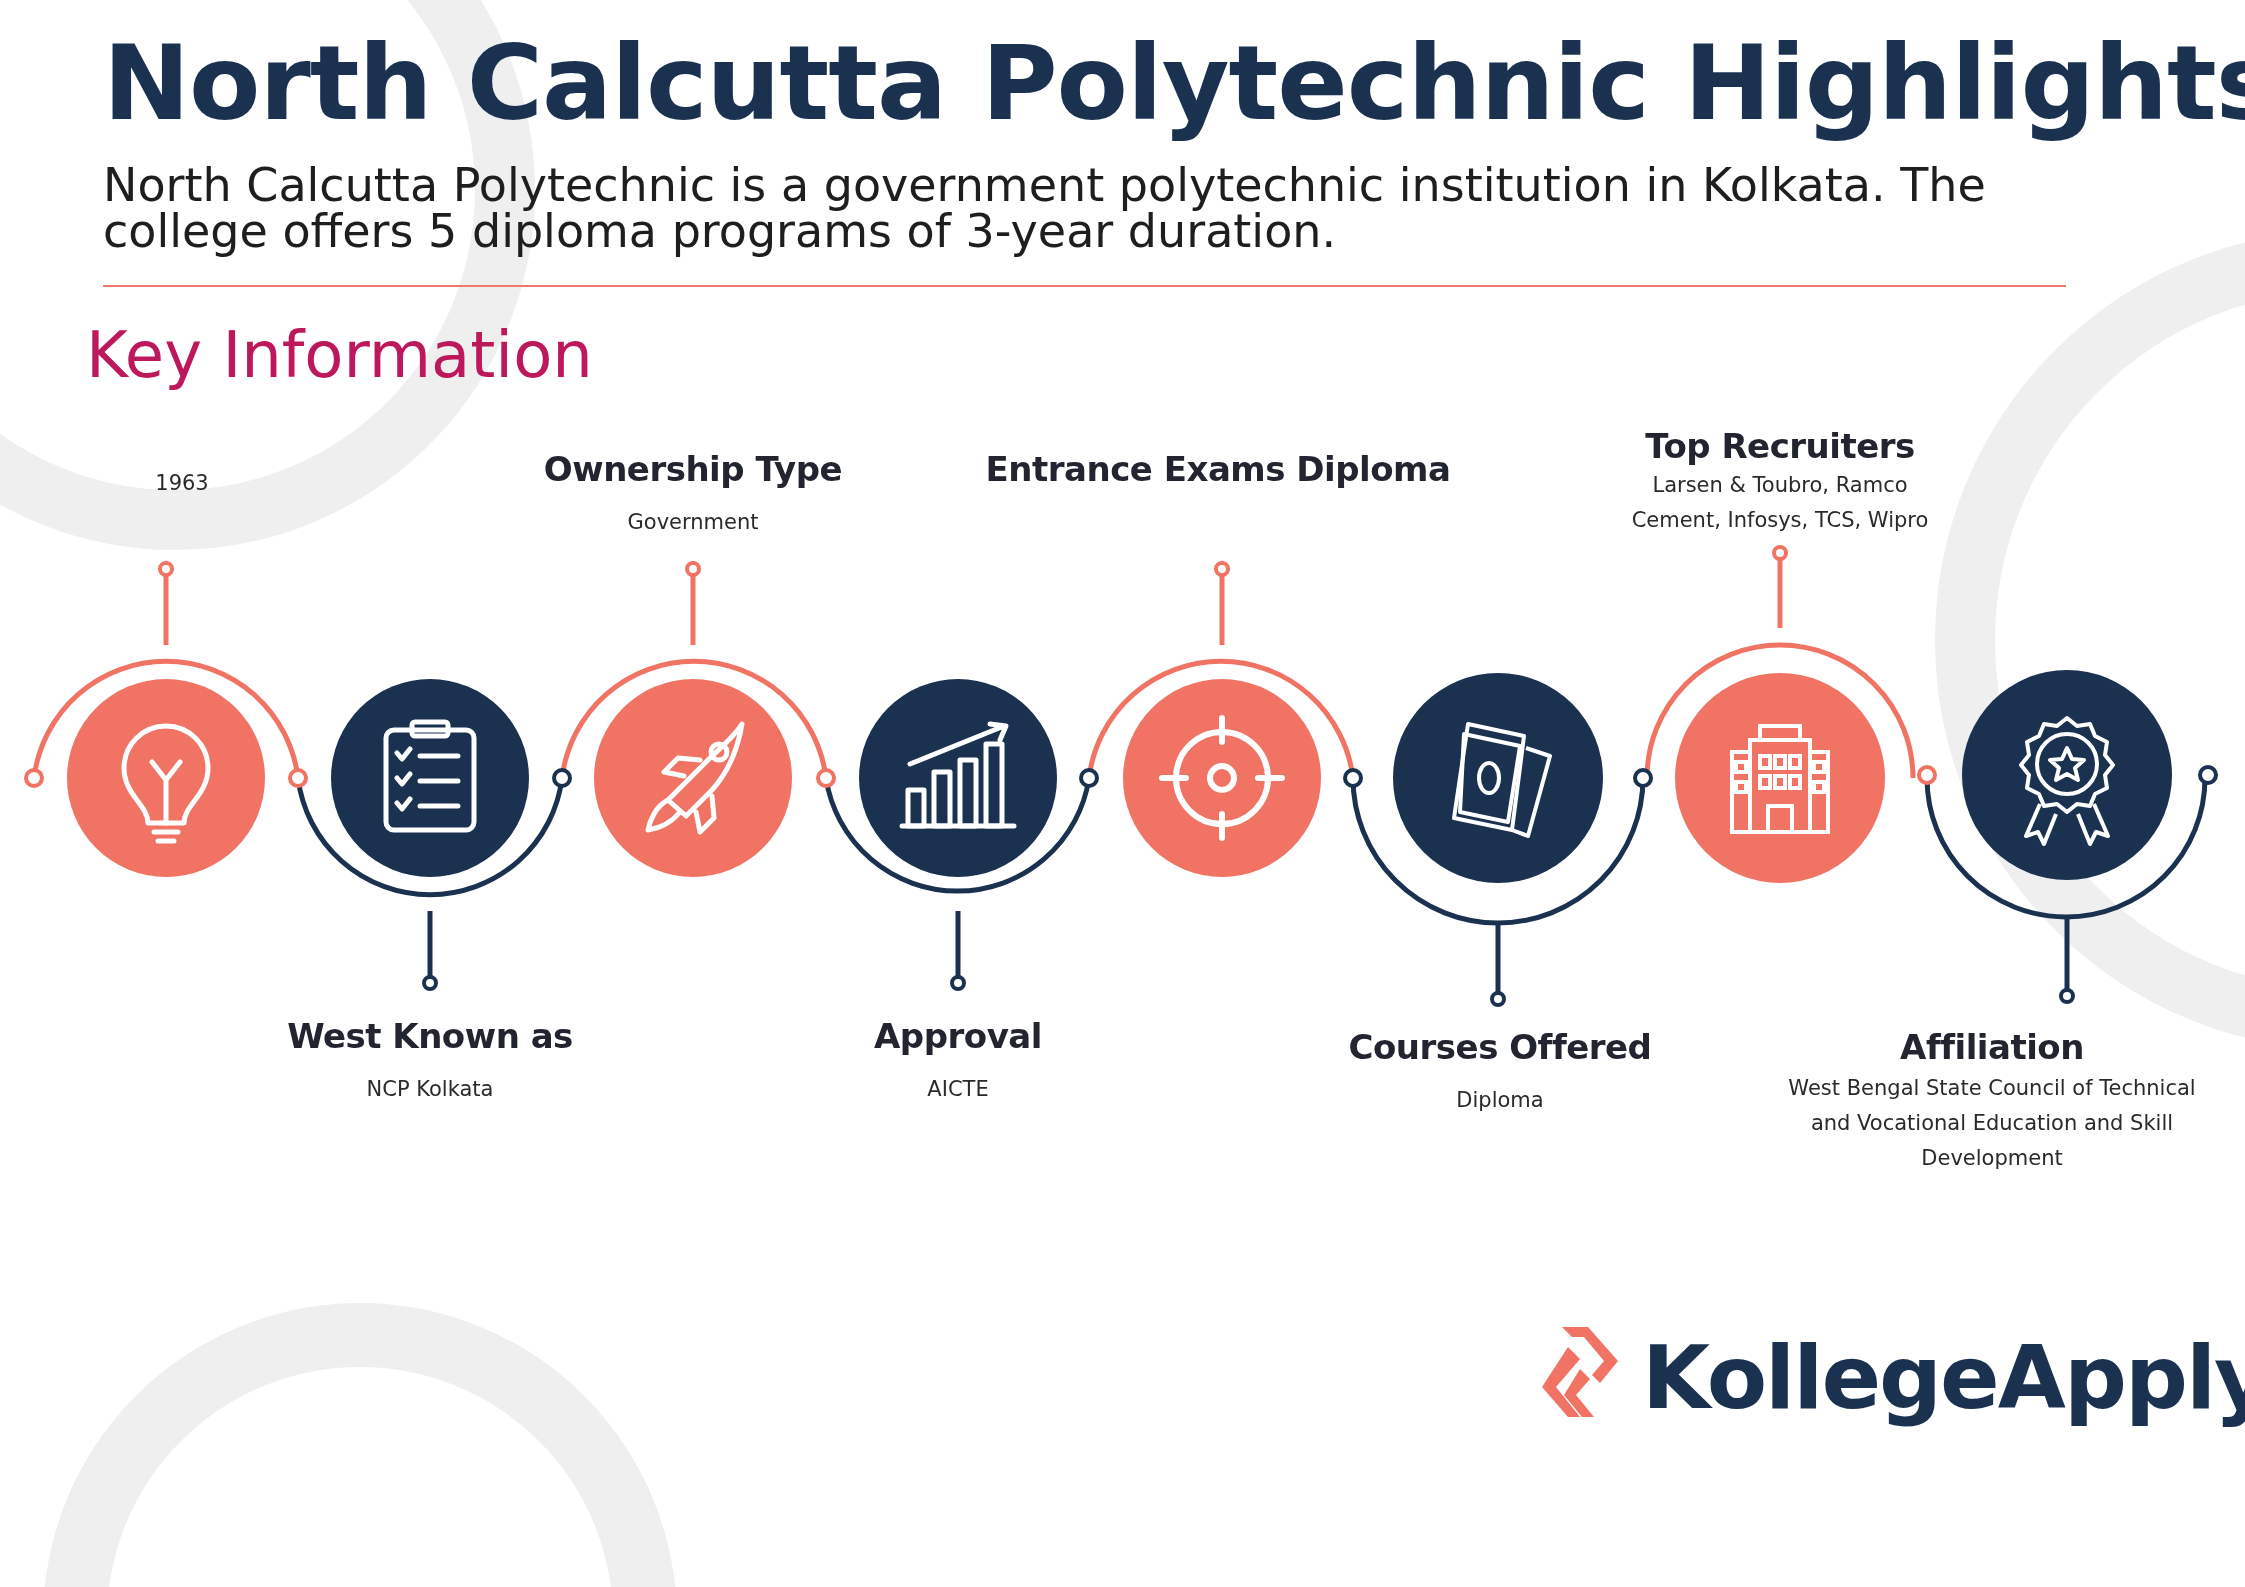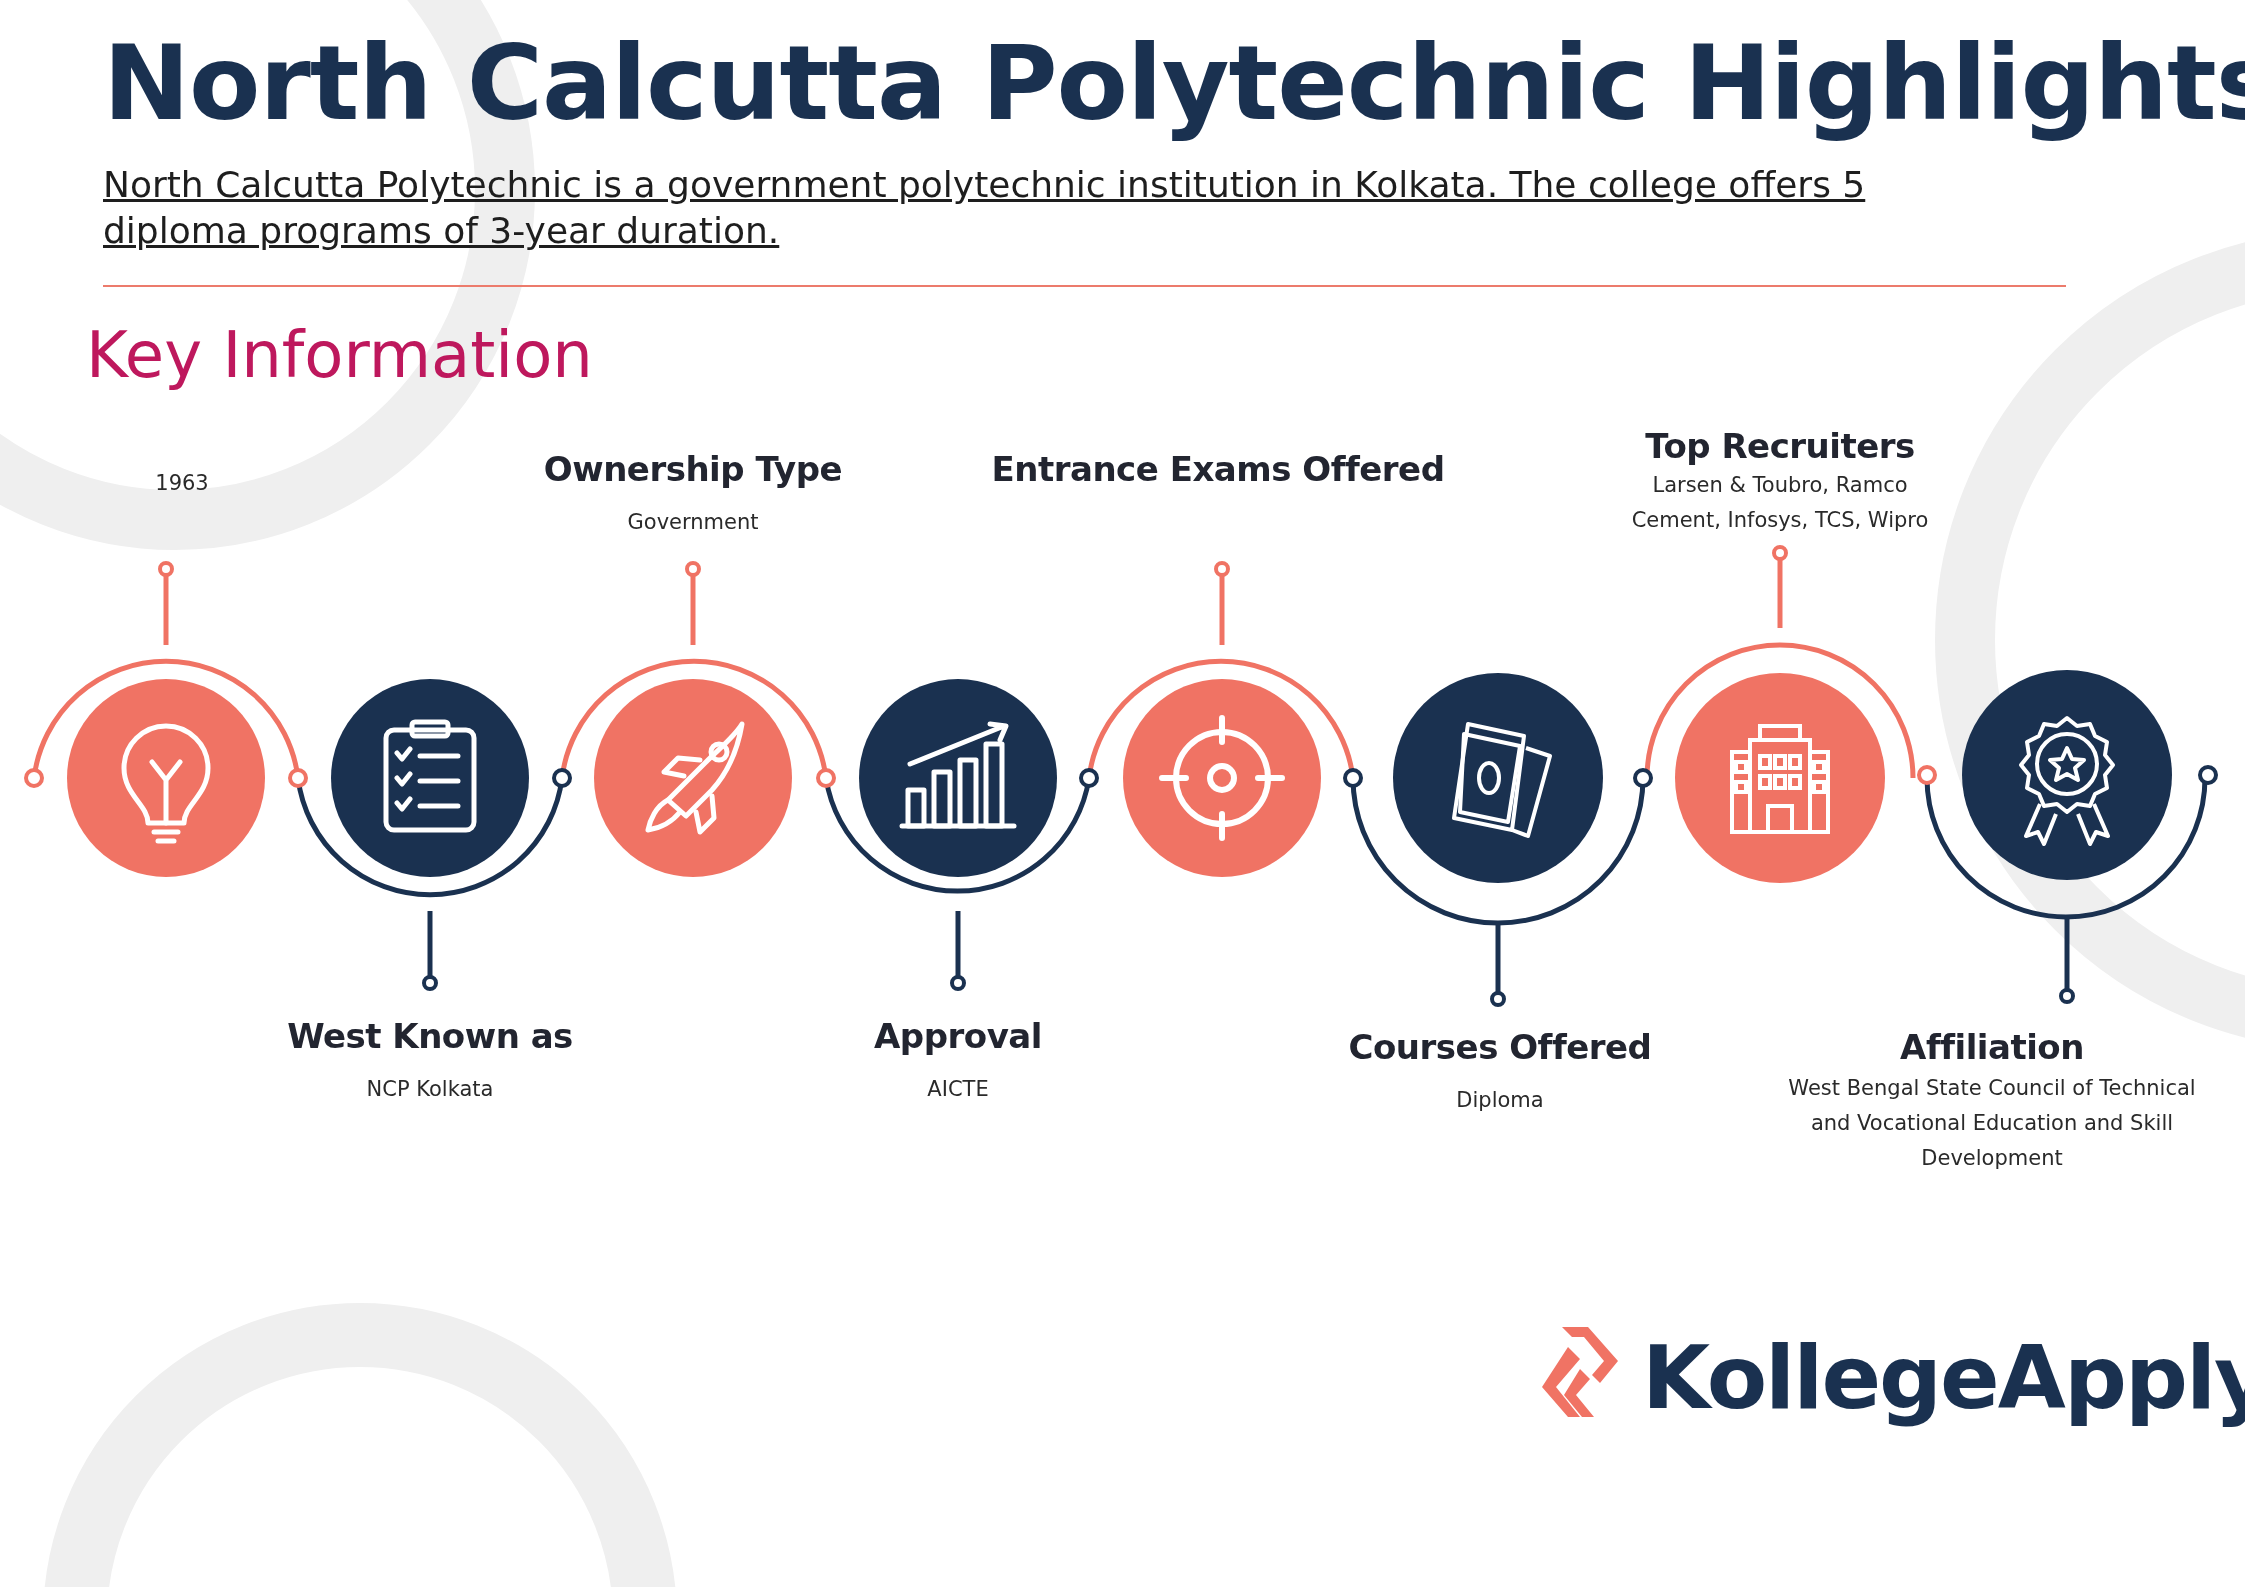--- a/index.html
+++ b/index.html
@@ -1,19 +1,19 @@
 <!DOCTYPE html>
 <html><head>
 <meta charset="utf-8">
 <style>
   html,body{margin:0;padding:0;}
   body{width:2245px;height:1587px;position:relative;overflow:hidden;background:#ffffff;font-family:"Liberation Sans",sans-serif;}
   .bg{position:absolute;left:0;top:0;width:2245px;height:1587px;}
   .title{position:absolute;left:103px;top:22px;font-size:104px;font-weight:700;color:#1a3150;letter-spacing:-1px;font-family:"DejaVu Sans",sans-serif;white-space:nowrap;}
-  .subtitle{position:absolute;left:103px;top:162px;width:1900px;font-size:36px;line-height:46px;color:#1e1e1e;font-family:"DejaVu Sans",sans-serif;text-decoration:underline;}
+  .subtitle{position:absolute;left:103px;top:162px;width:1900px;font-size:46px;line-height:46px;color:#1e1e1e;font-family:"DejaVu Sans",sans-serif;}
   .divider{position:absolute;left:103px;top:285px;width:1963px;height:2px;background:#ec7b6c;}
   .section{position:absolute;left:86px;top:318px;font-size:64px;color:#be185d;font-family:"DejaVu Sans",sans-serif;font-weight:400;white-space:nowrap;}
   .diagram{position:absolute;left:0;top:0;width:2245px;height:1587px;}
   .lbl{position:absolute;text-align:center;transform:translateX(-50%);white-space:nowrap;}
   .lbl .h{font-size:34px;font-weight:700;color:#222530;font-family:"DejaVu Sans",sans-serif;letter-spacing:-0.5px;}
   .lbl .v{font-size:21px;color:#2a2a2a;font-family:"DejaVu Sans",sans-serif;line-height:35px;}
   .logo{position:absolute;left:1540px;top:1325px;display:flex;align-items:center;}
   .logo-text{font-size:88px;font-weight:700;color:#1a3150;font-family:"DejaVu Sans",sans-serif;letter-spacing:-2px;margin-left:22px;}
 </style>
 </head>
@@ -159,21 +159,21 @@
 </div>
 <div class="lbl" style="left:693px;top:449px;">
   <div class="h">Ownership Type</div>
   <div class="v" style="margin-top:16px;">Government</div>
 </div>
 <div class="lbl" style="left:958px;top:1016px;">
   <div class="h">Approval</div>
   <div class="v" style="margin-top:16px;">AICTE</div>
 </div>
 <div class="lbl" style="left:1218px;top:449px;">
-  <div class="h">Entrance Exams Offered</div>
+  <div class="h">Entrance Exams Diploma</div>
 </div>
 <div class="lbl" style="left:1500px;top:1027px;">
   <div class="h">Courses Offered</div>
   <div class="v" style="margin-top:16px;">Diploma</div>
 </div>
 <div class="lbl" style="left:1780px;top:426px;">
   <div class="h">Top Recruiters</div>
   <div class="v" style="margin-top:2px;">Larsen &amp; Toubro, Ramco</div>
   <div class="v">Cement, Infosys, TCS, Wipro</div>
 </div>

